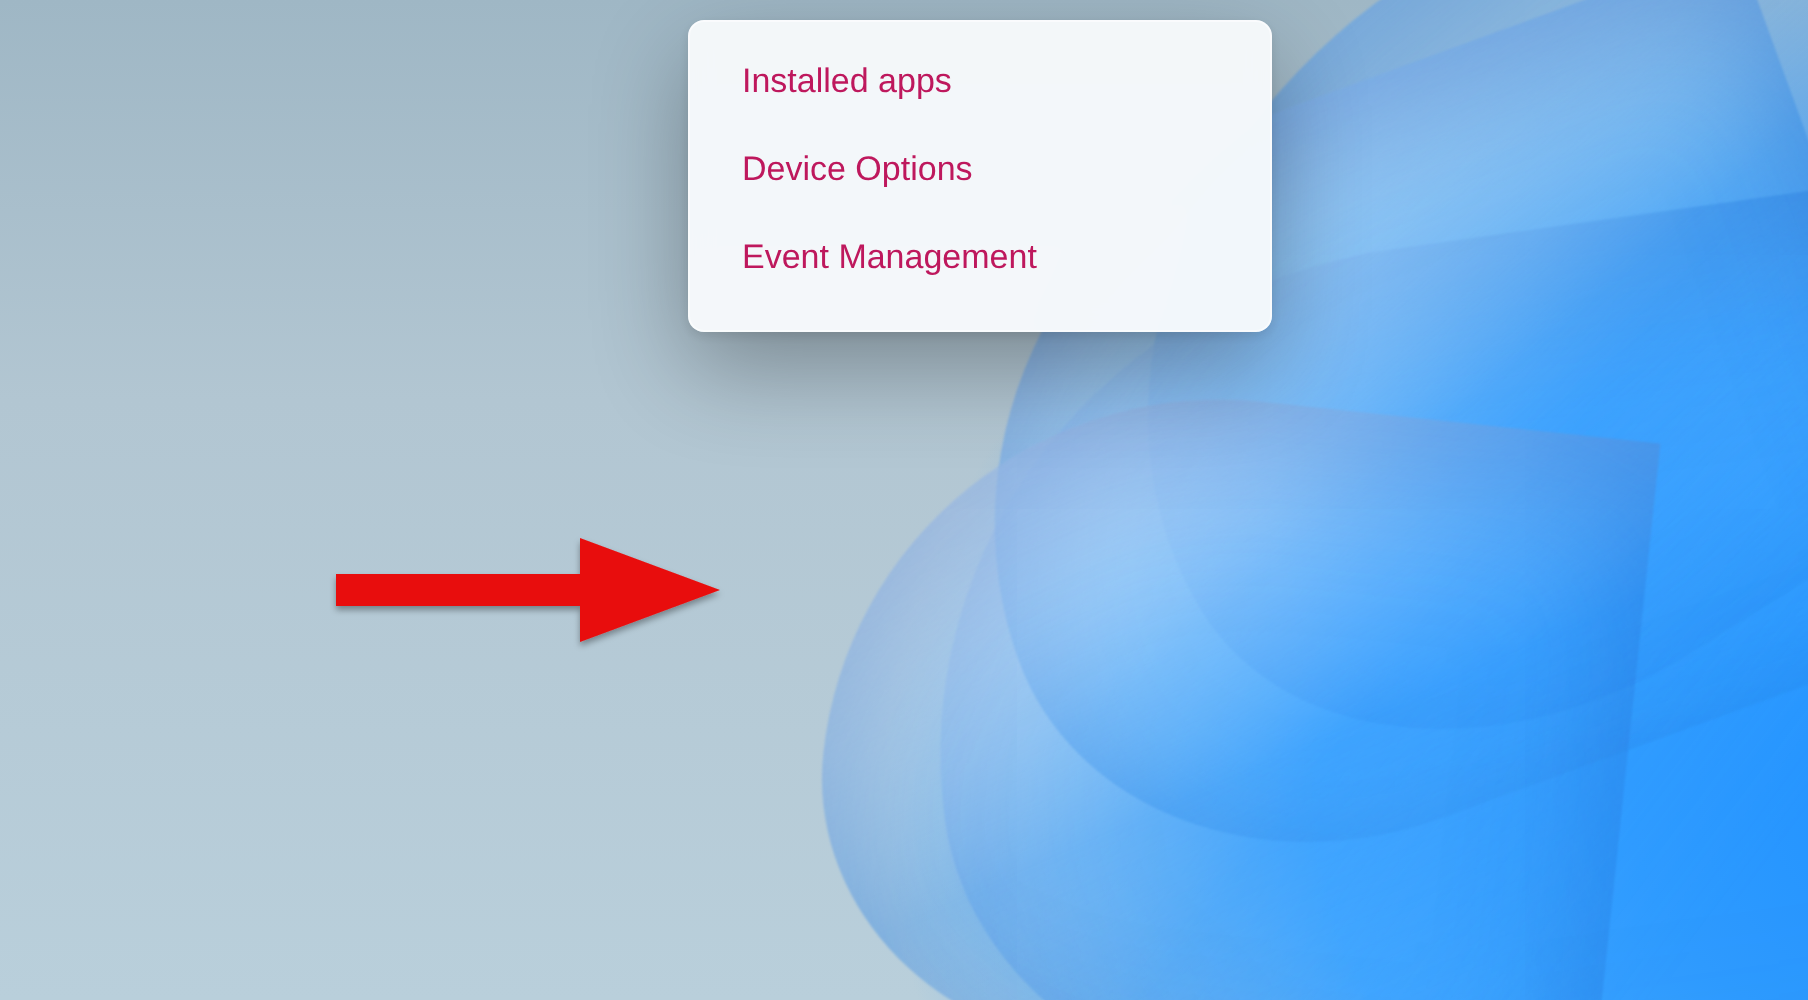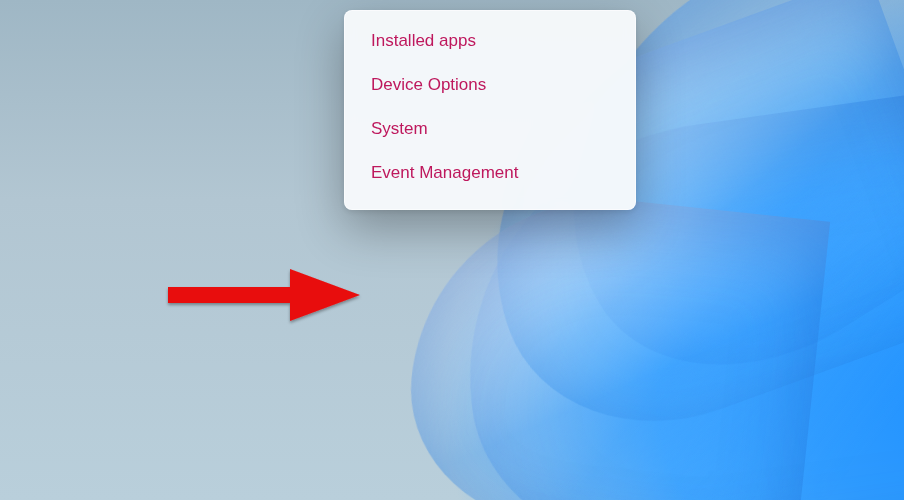--- a/index.html
+++ b/index.html
@@ -82,23 +82,20 @@
 </div>
 
 <div class="context-menu">
   <div class="menu-item">
     <span>Installed apps</span>
   </div>
   <div class="menu-item">
     <span>Device Options</span>
   </div>
   <div class="menu-item">
-    <span>System</span>
-  </div>
-  <div class="menu-item">
     <span>Event Management</span>
   </div>
 </div>
 
 <svg class="arrow-annotation" viewBox="0 0 210 70">
   <defs>
     <filter id="ds" x="-20%" y="-20%" width="140%" height="140%">
       <feDropShadow dx="0" dy="2" stdDeviation="1.5" flood-color="#000" flood-opacity="0.35"></feDropShadow>
     </filter>
   </defs>

